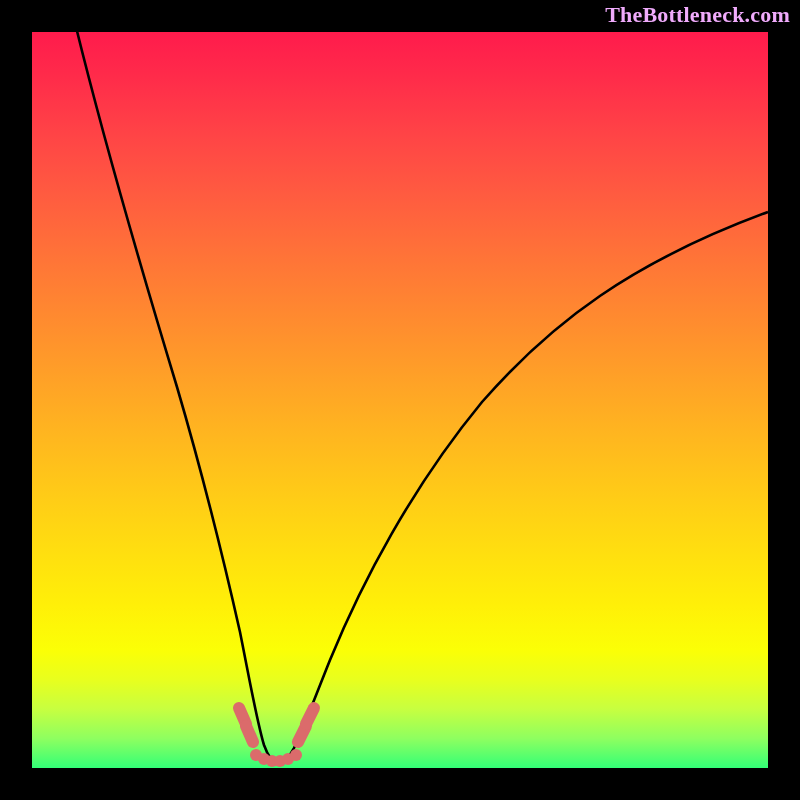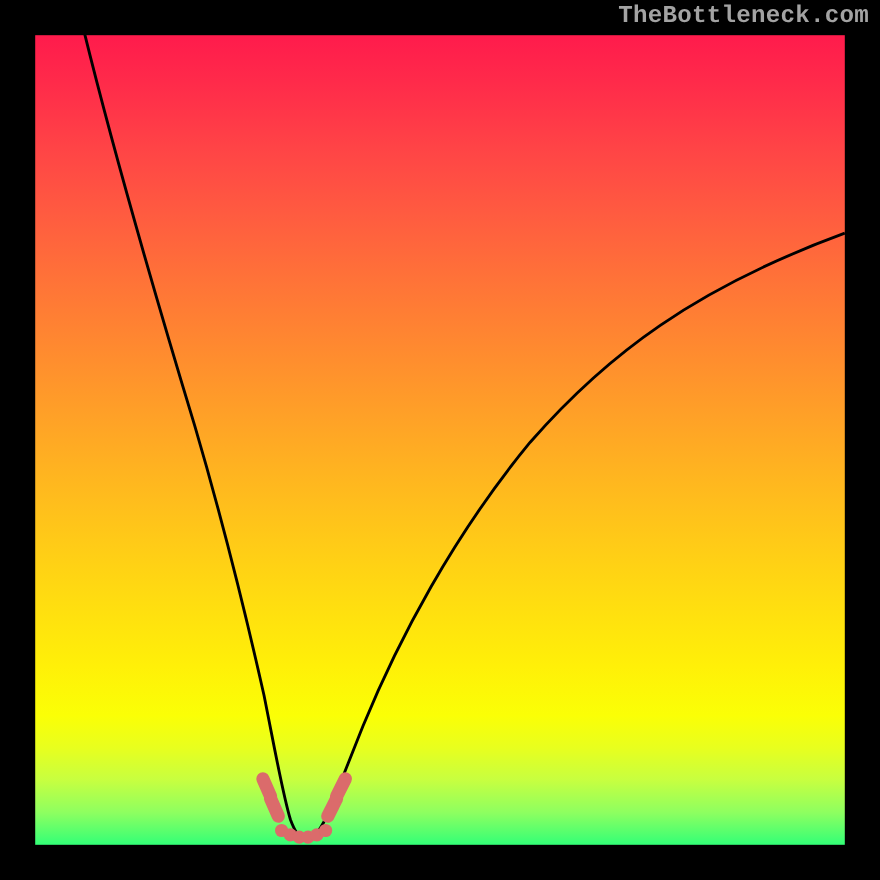--- a/index.html
+++ b/index.html
@@ -39,24 +39,24 @@
       #fbff06 84%,
       #e8ff1e 88%,
       #c7ff40 92%,
       #8eff60 96%,
       #33ff77 100%);
   }
   .watermark {
     position: absolute;
     top: 2px;
     right: 10px;
-    font-family: Liberation Mono, monospace;
+    font-family: Liberation Serif, serif;
     font-size: 22px;
     font-weight: 600;
-    color: #a3a3a3;
+    color: #f0abfc;
     letter-spacing: 0.2px;
     user-select: none;
   }
   svg.curve-layer {
     position: absolute;
     left: 32px;
     top: 32px;
     width: 736px;
     height: 736px;
     overflow: visible;

